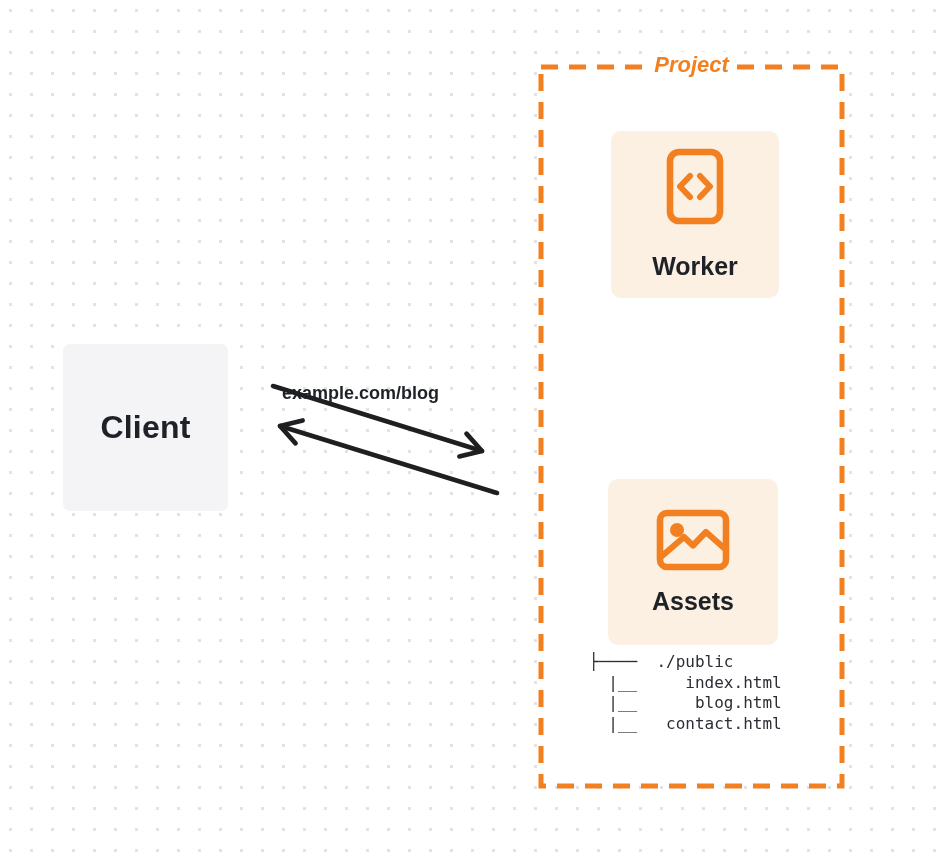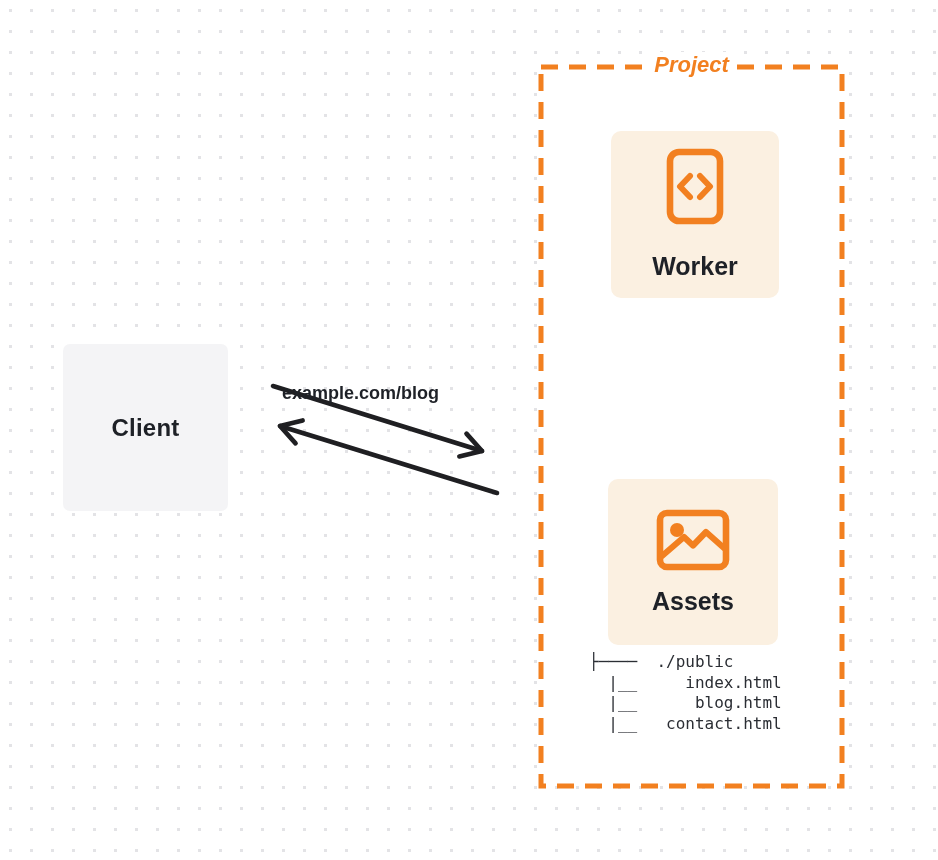--- a/index.html
+++ b/index.html
@@ -28,21 +28,21 @@
 
   .node-label { font-weight:700; color: var(--text-dark, #1E2127); }
 
   .client-node {
     position:absolute; left:63px; top:344px; width:165px; height:167px;
     background: var(--client-bg, #F4F4F6);
     border-radius:7px;
     display:flex; align-items:center; justify-content:center;
     z-index:3;
   }
-  .client-node .node-label { font-size:24px; letter-spacing:.2px; }
+  .client-node .node-label { font-size:32px; letter-spacing:.2px; }
 
   .request-label {
     position:absolute; left:282px; top:339px;
     font-size:18px; font-weight:700; color: var(--text-dark, #17181C);
     z-index:3;
     margin-top:44px;
   }
 
   .project-label-wrap {
     position:absolute; left:541px; top:52px; width:301px;

